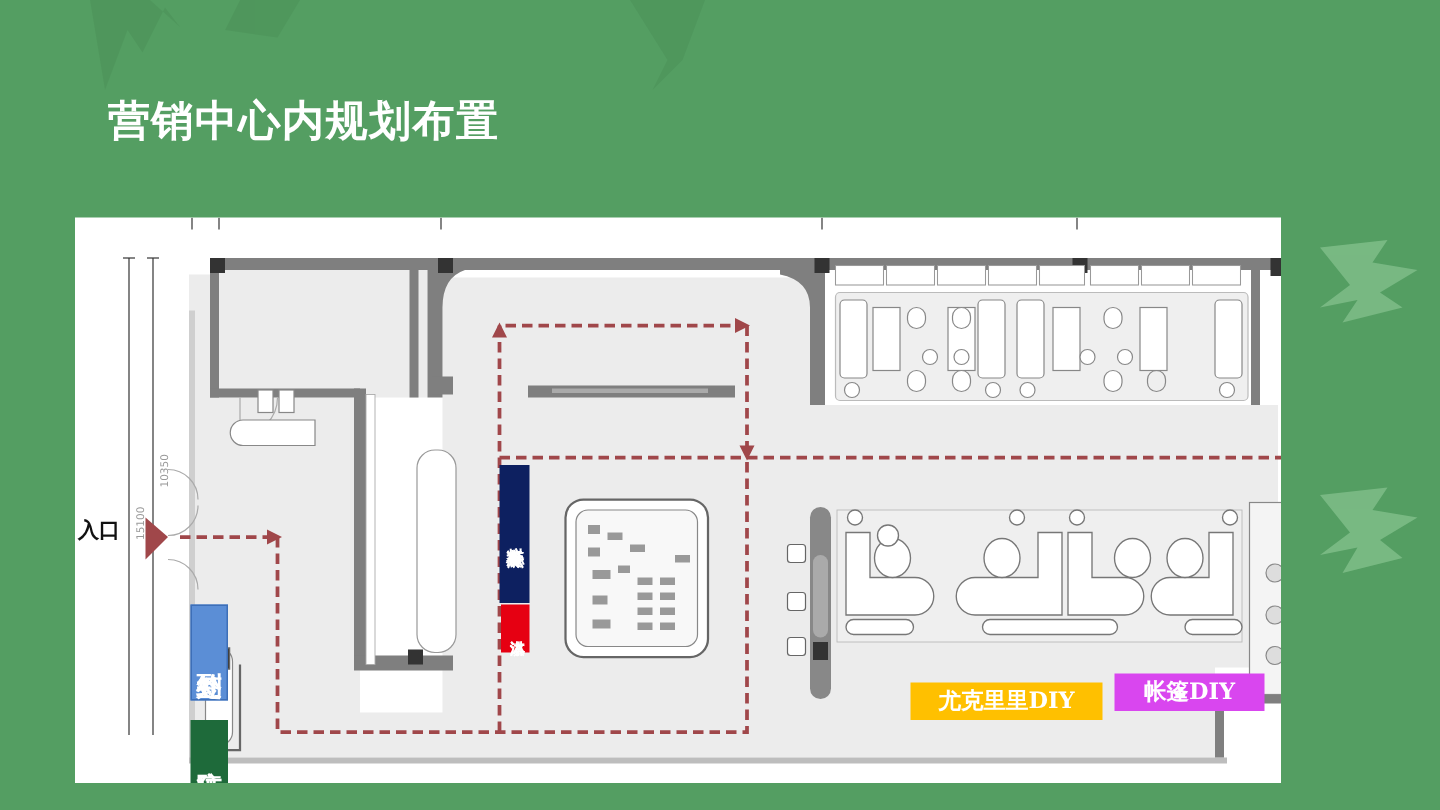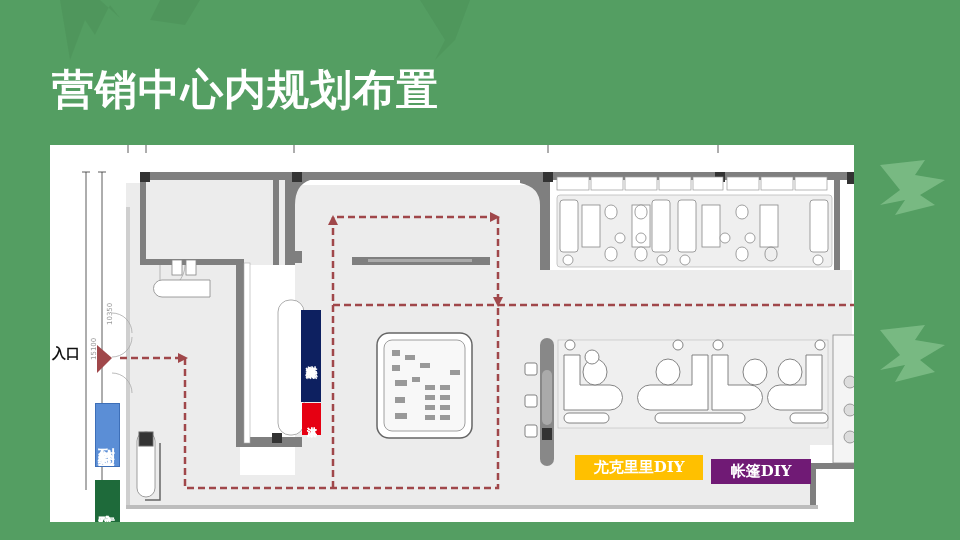--- a/index.html
+++ b/index.html
@@ -1,21 +1,21 @@
 <!DOCTYPE html>
 <html><head>
 <meta charset="utf-8">
 <style>
   html, body { margin:0; padding:0; }
   body { width:960px; height:540px; overflow:hidden; position:relative; background:#549e62; font-family:"DejaVu Sans", sans-serif; }
   .bg-stroke { position:absolute; }
-  .title { position:absolute; left:52px; top:62px; font-size:42px; font-weight:bold; color:#ffffff; letter-spacing:1px; font-family:"DejaVu Sans", sans-serif; }
+  .title { position:absolute; left:72px; top:62px; font-size:28px; font-weight:bold; color:#ffffff; letter-spacing:1px; font-family:"DejaVu Sans", sans-serif; }
   .plan { position:absolute; left:50px; top:145px; width:804px; height:377px; background:#ffffff; overflow:hidden; }
   .plan svg { position:absolute; left:0; top:0; }
-  .label { position:absolute; color:#fff; font-family:"DejaVu Serif", serif; font-weight:bold; text-align:center; }
+  .label { position:absolute; color:#fff; font-family:"DejaVu Serif", serif; font-weight:bold; text-align:center;margin-left:32px; }
   .vlabel { writing-mode:vertical-rl; text-orientation:upright; display:flex; align-items:center; justify-content:center; }
   .entrance-text { position:absolute; left:52px; top:345px; font-size:14px; color:#111; font-family:"DejaVu Sans", sans-serif;font-weight:bold; }
 </style>
 </head>
 <body>
 
 <svg class="bg-stroke" width="960" height="540" style="left:0;top:0;">
   <g fill="#5aa567" opacity="0.9">
     <path d="M70 60 L85 20 L95 35 L110 5 L120 18 L100 0 L60 0 Z" fill="#4f965c"></path>
     <path d="M150 20 L160 0 L200 0 L185 25 Z" fill="#4f965c"></path>
@@ -216,16 +216,16 @@
     </g>
 
     <polygon points="47,200 62,213 47,228" fill="#a0474a"></polygon>
   </svg>
 
   <div class="label vlabel" style="left:251px;top:165px;width:20px;height:92px;background:#0d2060;font-size:12px;">冷餐糕点</div>
   <div class="label vlabel" style="left:252px;top:258px;width:19px;height:32px;background:#e60012;font-size:10px;">冰淇淋</div>
   <div class="label vlabel" style="left:45px;top:258px;width:25px;height:64px;background:#5b8ed6;font-size:17px;border:1px solid #3d6fb8;box-sizing:border-box;">签到处</div>
   <div class="label vlabel" style="left:45px;top:335px;width:25px;height:42px;background:#1e6a3a;font-size:17px;">防疫</div>
   <div class="label" style="left:525px;top:310px;width:128px;height:25px;line-height:25px;background:#ffc000;font-size:15px;">尤克里里DIY</div>
-  <div class="label" style="left:661px;top:314px;width:100px;height:25px;line-height:25px;background:#701a75;font-size:15px;">帐篷DIY</div>
+  <div class="label" style="left:661px;top:304px;width:100px;height:25px;line-height:25px;background:#d946ef;font-size:15px;">帐篷DIY</div>
 </div>
 
 <div class="entrance-text">入口</div>
 
 </body></html>

